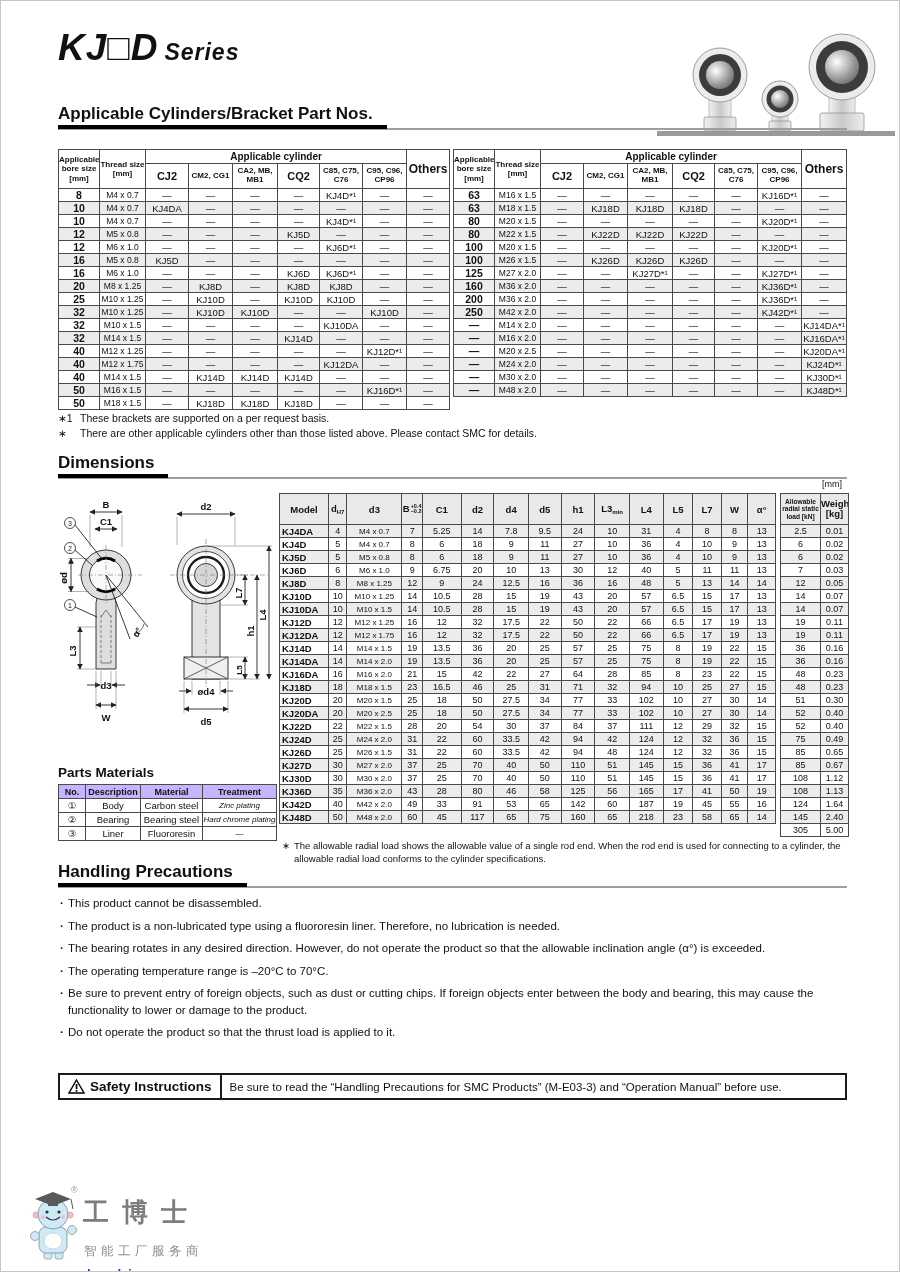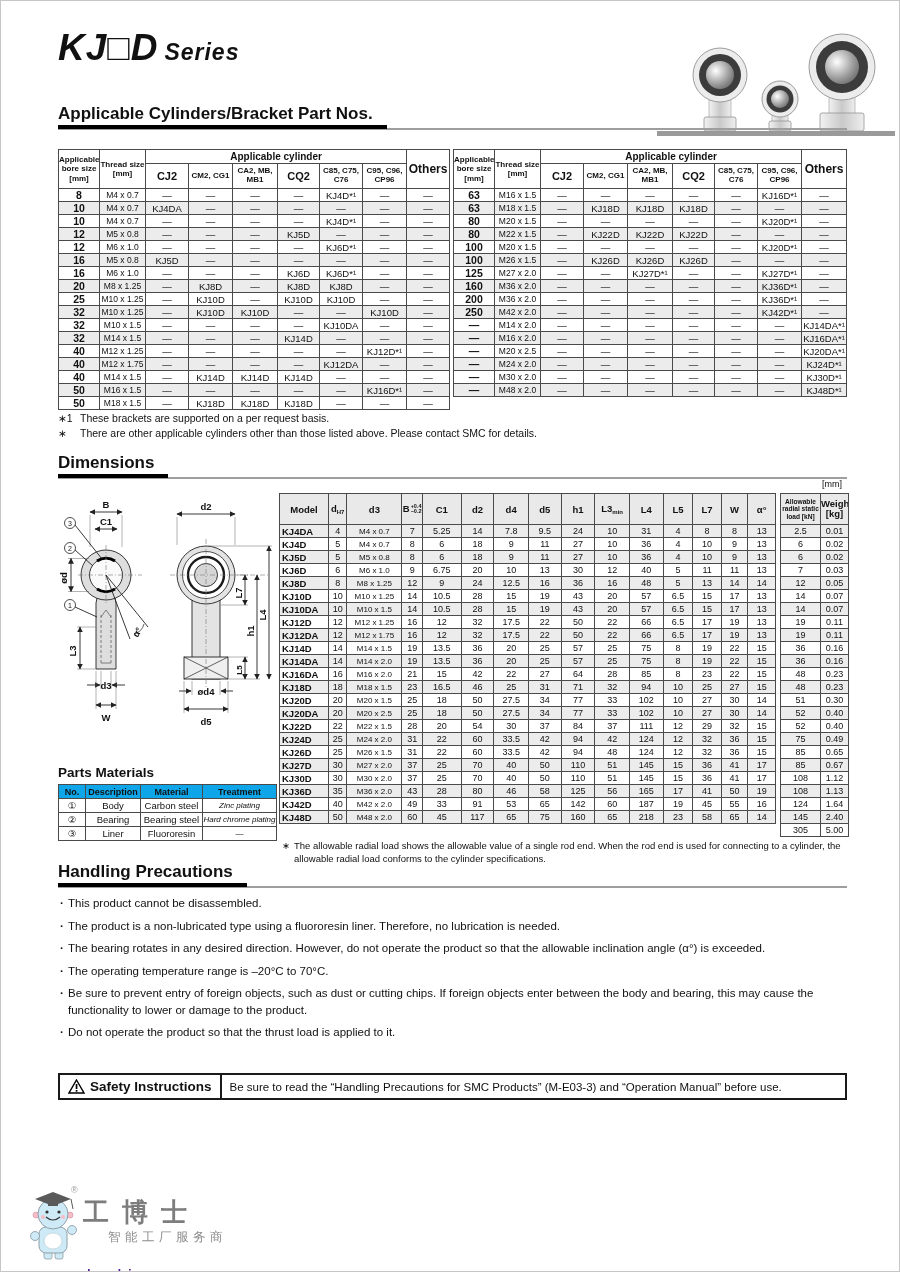--- a/index.html
+++ b/index.html
@@ -61,42 +61,42 @@
 
   .dim-note{position:absolute;left:281px;top:839px;width:566px;font-size:9.5px;line-height:12.5px;}
   .dim-note .n{position:relative;padding-left:12px;}
   .dim-note .mk{position:absolute;left:0;top:0;}
 
   
   .parts-h{position:absolute;left:57px;top:764px;font-size:13.5px;font-weight:bold;}
   .parts-wrap{position:absolute;left:57px;top:783px;width:218px;}
   table.parts{border-collapse:collapse;table-layout:fixed;width:100%;}
   table.parts th,table.parts td{border:1px solid #4a4a4a;text-align:center;padding:0;height:13px;white-space:nowrap;overflow:hidden;}
-  table.parts th{background:#0ea5e9;font-size:9px;font-weight:bold;}
+  table.parts th{background:#c4b5fd;font-size:9px;font-weight:bold;}
   table.parts td{font-size:9.5px;}
   table.parts td.treat{font-size:8px;font-style:italic;}
 
   
   .hp-list{position:absolute;left:57px;top:888px;width:790px;}
   .hp-item{position:relative;padding-left:10px;font-size:11.5px;line-height:16.5px;margin-top:6px;}
   .hp-item::before{content:"\00B7";position:absolute;left:2px;top:0;font-weight:bold;}
 
   
   .safety{position:absolute;left:57px;top:1072px;width:789px;box-sizing:border-box;border:2px solid #1a1a1a;
           display:flex;align-items:stretch;background:#fff;}
   .safety .sleft{display:flex;align-items:center;gap:5px;padding:4px 8px;border-right:2px solid #1a1a1a;
           font-weight:bold;font-size:13.5px;white-space:nowrap;}
   .safety .sright{flex:1;display:flex;align-items:center;padding:4px 8px;font-size:11.5px;white-space:nowrap;}
 
   
   .wm{position:absolute;left:6px;top:1186px;width:240px;height:82px;}
   .wm .mascot{position:absolute;left:10px;top:0;}
   .wm .brand{position:absolute;left:76px;top:8px;font-size:26px;font-weight:bold;color:#7d7d7d;letter-spacing:13px;white-space:nowrap;}
   .wm .reg{position:absolute;left:62px;top:0;font-size:9px;color:#9a9a9a;}
-  .wm .tagline{position:absolute;left:77px;top:42px;font-size:12.5px;color:#8d8d8d;letter-spacing:4.5px;white-space:nowrap;margin-left:24px;}
+  .wm .tagline{position:absolute;left:77px;top:56px;font-size:12.5px;color:#8d8d8d;letter-spacing:4.5px;white-space:nowrap;}
   .wm .url{position:absolute;left:-8px;top:60px;font-size:19px;color:#4c1d95;white-space:nowrap;margin-top:18px;}
 
   svg text{font-family:"Liberation Sans",sans-serif;}
 </style>
 </head>
 <body>
 
 <div class="page">
 
   <div class="title">

